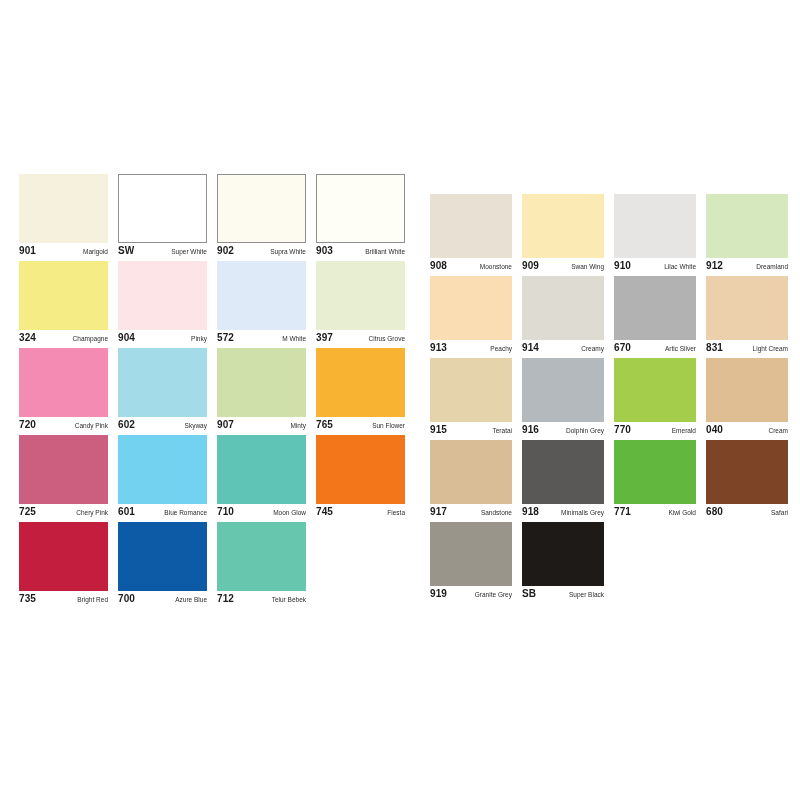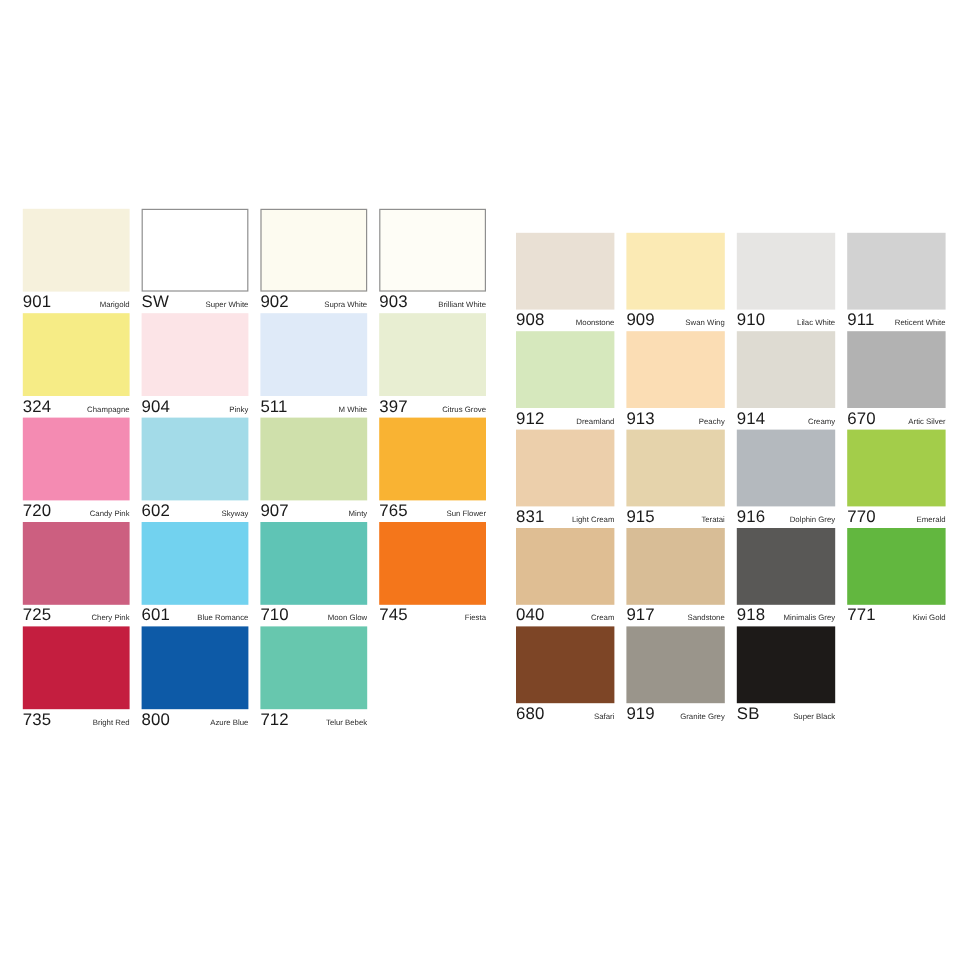--- a/index.html
+++ b/index.html
@@ -73,22 +73,22 @@
     align-items: baseline;
     justify-content: space-between;
     height: 15px;
     padding-top: 3px;
     box-sizing: border-box;
     white-space: nowrap;
     overflow: hidden;
   }
 
   .swatch-code {
-    font-size: 14px;
-    font-weight: normal;
+    font-size: 10px;
+    font-weight: bold;
     color: #1a1a1a;
     letter-spacing: 0.1px;
     line-height: 10px;
   }
 
   .swatch-name {
     font-size: 6.5px;
     font-weight: normal;
     color: #2b2b2b;
     line-height: 10px;
@@ -140,21 +140,21 @@
       <div class="swatch-cell">
         <div class="swatch-chip" style="background-color: rgb(252, 228, 231);"></div>
         <div class="swatch-label">
           <span class="swatch-code">904</span>
           <span class="swatch-name">Pinky</span>
         </div>
       </div>
       <div class="swatch-cell">
         <div class="swatch-chip" style="background-color: rgb(223, 234, 248);"></div>
         <div class="swatch-label">
-          <span class="swatch-code">511</span>
+          <span class="swatch-code">572</span>
           <span class="swatch-name">M White</span>
         </div>
       </div>
       <div class="swatch-cell">
         <div class="swatch-chip" style="background-color: rgb(232, 238, 210);"></div>
         <div class="swatch-label">
           <span class="swatch-code">397</span>
           <span class="swatch-name">Citrus Grove</span>
         </div>
       </div>
@@ -217,21 +217,21 @@
       <div class="swatch-cell">
         <div class="swatch-chip" style="background-color: rgb(196, 30, 63);"></div>
         <div class="swatch-label">
           <span class="swatch-code">735</span>
           <span class="swatch-name">Bright Red</span>
         </div>
       </div>
       <div class="swatch-cell">
         <div class="swatch-chip" style="background-color: rgb(13, 90, 167);"></div>
         <div class="swatch-label">
-          <span class="swatch-code">800</span>
+          <span class="swatch-code">700</span>
           <span class="swatch-name">Azure Blue</span>
         </div>
       </div>
       <div class="swatch-cell">
         <div class="swatch-chip" style="background-color: rgb(103, 199, 174);"></div>
         <div class="swatch-label">
           <span class="swatch-code">712</span>
           <span class="swatch-name">Telur Bebek</span>
         </div>
       </div>
@@ -253,27 +253,20 @@
         </div>
       </div>
       <div class="swatch-cell">
         <div class="swatch-chip" style="background-color: rgb(230, 229, 227);"></div>
         <div class="swatch-label">
           <span class="swatch-code">910</span>
           <span class="swatch-name">Lilac White</span>
         </div>
       </div>
       <div class="swatch-cell">
-        <div class="swatch-chip" style="background-color: rgb(210, 210, 210);"></div>
-        <div class="swatch-label">
-          <span class="swatch-code">911</span>
-          <span class="swatch-name">Reticent White</span>
-        </div>
-      </div>
-      <div class="swatch-cell">
         <div class="swatch-chip" style="background-color: rgb(214, 232, 189);"></div>
         <div class="swatch-label">
           <span class="swatch-code">912</span>
           <span class="swatch-name">Dreamland</span>
         </div>
       </div>
       <div class="swatch-cell">
         <div class="swatch-chip" style="background-color: rgb(251, 221, 180);"></div>
         <div class="swatch-label">
           <span class="swatch-code">913</span>

